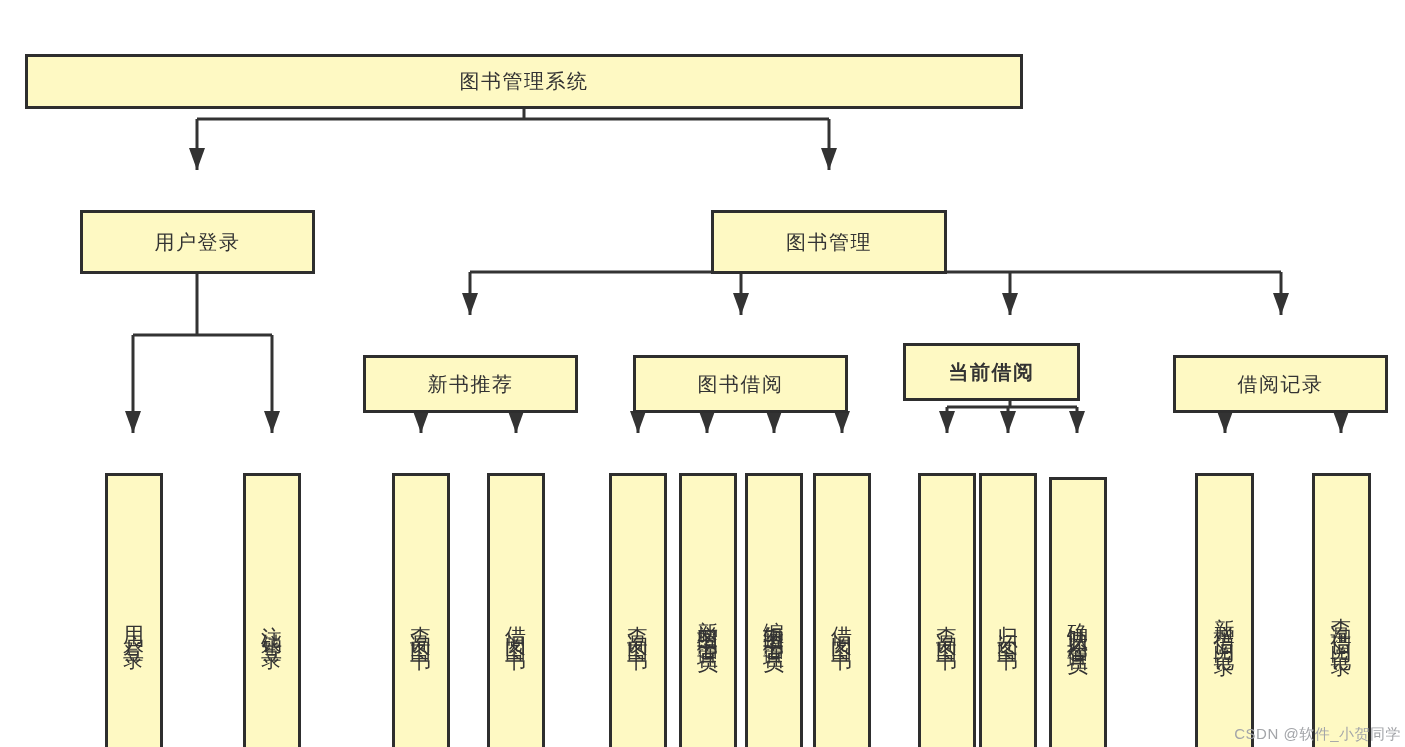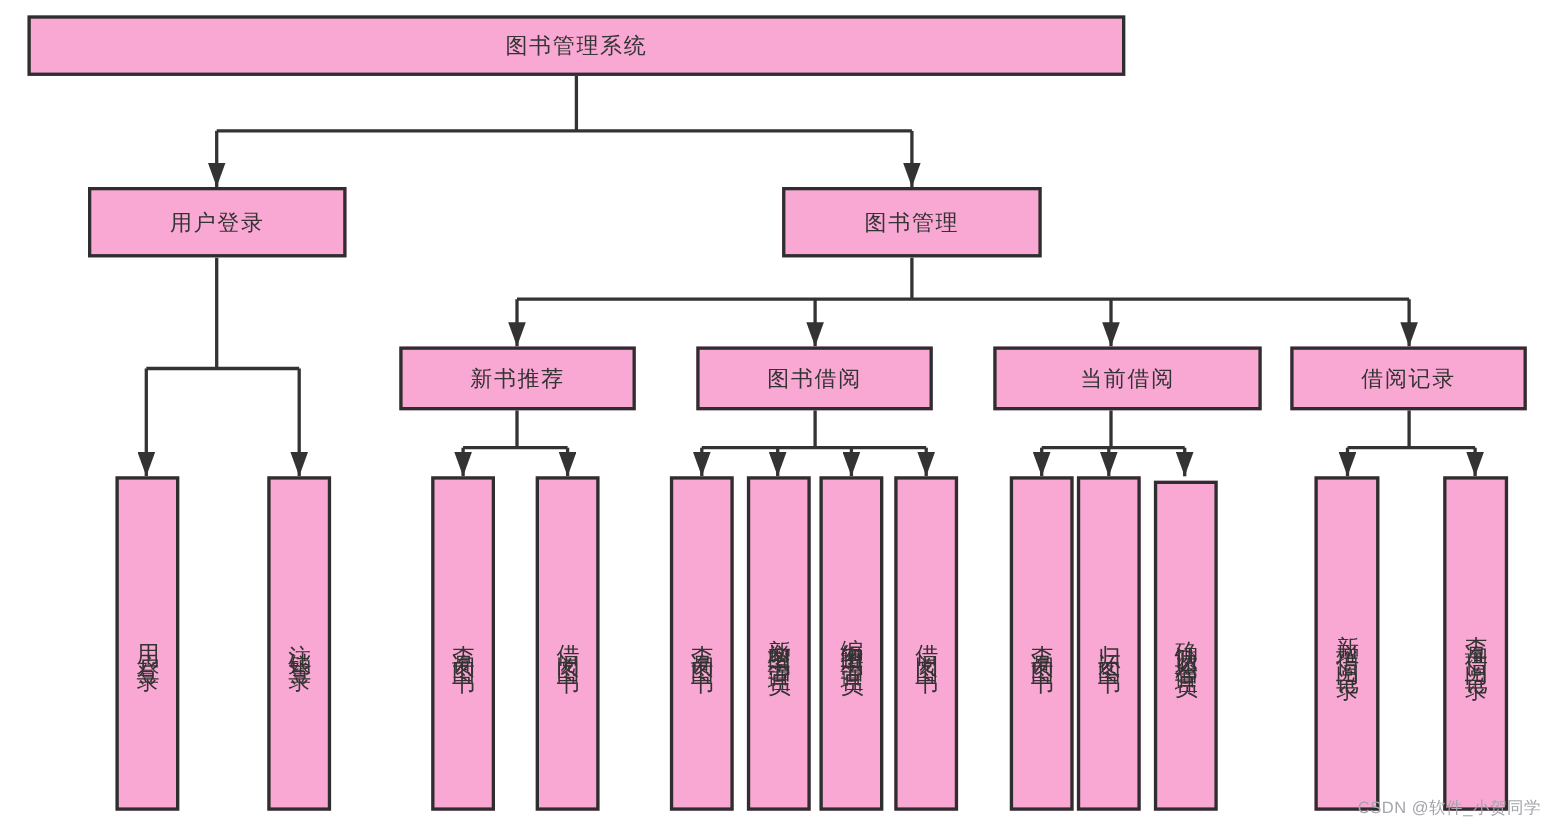--- a/index.html
+++ b/index.html
@@ -14,25 +14,26 @@
   }
   #wires {
     position: absolute;
     left: 0; top: 0;
     width: 1405px; height: 747px;
   }
   .box {
     position: absolute;
     box-sizing: border-box;
     border: 3px solid #2e2e2e;
-    background: #f9a8d4;
+    background: #fef9c3;
     display: flex;
     align-items: center;
     justify-content: center;
     text-align: center;
+    margin-top: 40px;
   }
   .hbox {
     font-size: 20px;
     letter-spacing: 1.5px;
     color: #333333;
   }
   .leaf {
     font-size: 21px;
     color: #333333;
   }
@@ -126,21 +127,21 @@
   <div class="box hbox" style="left:363px; top:315px; width:215px; height:58px;">
     <span>新书推荐</span>
   </div>
 
   <div class="box hbox" style="left:711px; top:170px; width:236px; height:64px;">
     <span>图书管理</span>
   </div>
   <div class="box hbox" style="left:633px; top:315px; width:215px; height:58px;">
     <span>图书借阅</span>
   </div>
-  <div class="box hbox" style="left:903px; top:315px; width:244px; height:58px;">
+  <div class="box hbox" style="left:903px; top:303px; width:177px; height:58px;font-weight:bold;">
     <span>当前借阅</span>
   </div>
   <div class="box hbox" style="left:1173px; top:315px; width:215px; height:58px;">
     <span>借阅记录</span>
   </div>
 
   <div class="box leaf" style="left:105px; top:433px; width:58px; height:304px;">
     <span>用户登录</span>
   </div>
   <div class="box leaf" style="left:243px; top:433px; width:58px; height:304px;">

